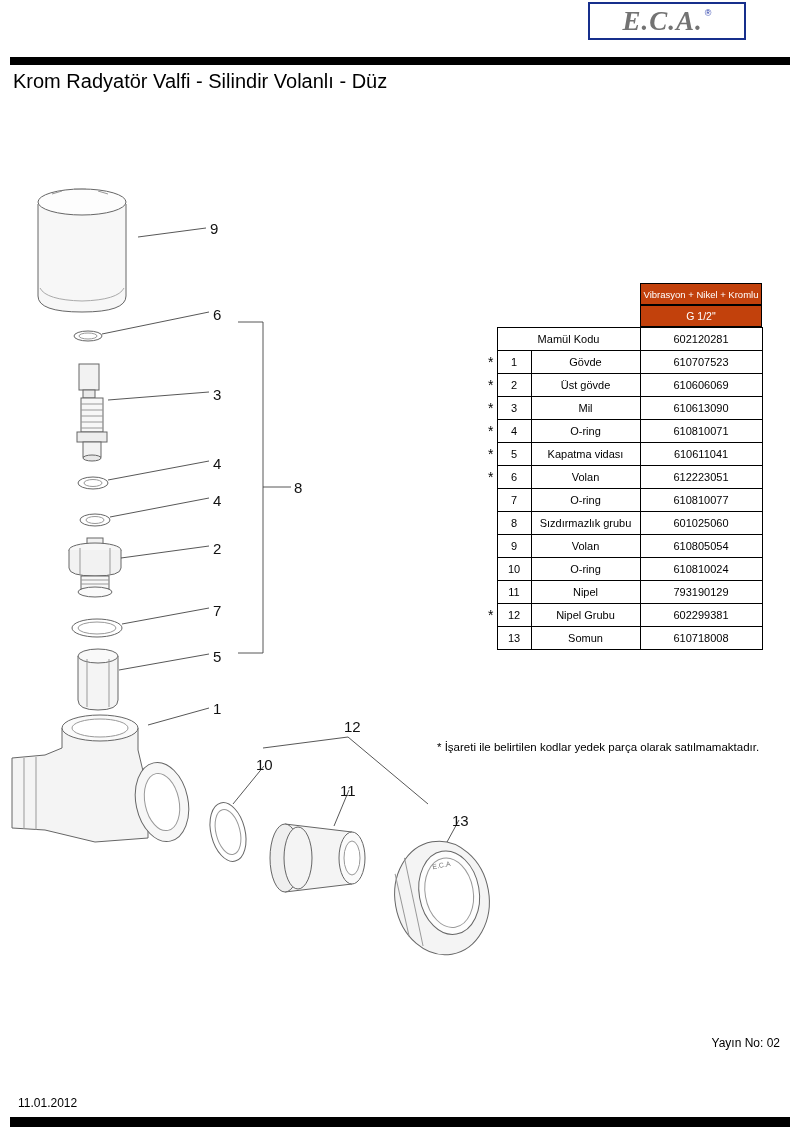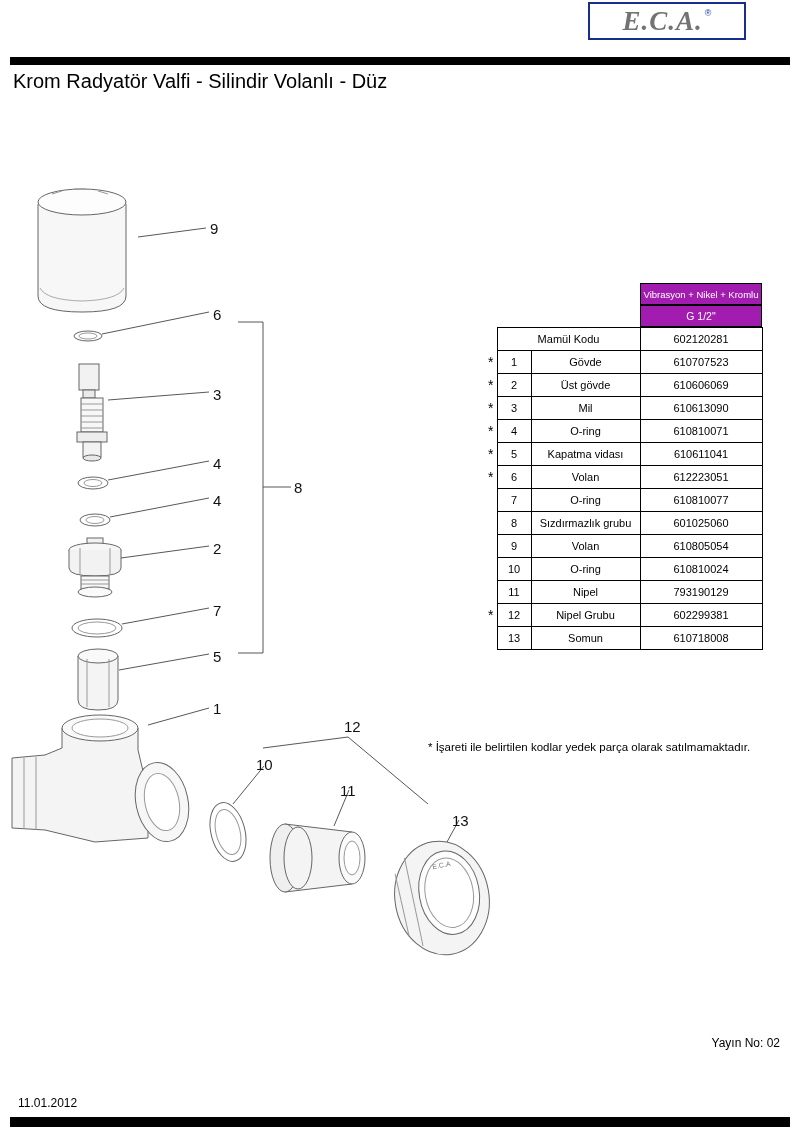--- a/index.html
+++ b/index.html
@@ -15,31 +15,31 @@
                font-size:27px; color:#737373; letter-spacing:1px; line-height:1; }
   .logo-reg { font-size:9px; color:#2136a8; align-self:flex-start; margin-top:4px; margin-left:2px; }
   .top-bar { position:absolute; left:10px; top:57px; width:780px; height:8px; background:#000; }
   .title { position:absolute; left:13px; top:70px; font-size:20px; font-weight:400; color:#000; }
 
   
   .diagram { position:absolute; left:0; top:180px; }
   .callout { position:absolute; font-size:15px; color:#111; }
 
   
-  .black-cell { position:absolute; left:640px; width:122px; height:22px; background:#a21caf; color:#fff;
+  .black-cell { position:absolute; left:640px; width:122px; height:22px; background:#c2410c; color:#fff;
                 display:flex; align-items:center; justify-content:center; border:1px solid #000; }
   .black-cell.variant { top:283px; font-size:9.5px; }
   .black-cell.size { top:305px; font-size:10.5px; }
   table.parts-table { position:absolute; left:485px; top:327px; border-collapse:collapse;
                       font-size:11px; color:#000; table-layout:fixed; }
   table.parts-table td { border:1px solid #000; text-align:center; height:23px; padding:0 2px;
                          overflow:hidden; white-space:nowrap; }
   table.parts-table td.star-cell { border:none; font-size:14px; padding:0; }
 
-  .note { position:absolute; left:428px; top:741px; font-size:11.5px; white-space:nowrap; }
+  .note { position:absolute; left:437px; top:741px; font-size:11.5px; white-space:nowrap; }
 
   
   .footer-date { position:absolute; left:18px; top:1096px; font-size:12px;text-align:right; }
   .footer-issue { position:absolute; right:20px; top:1036px; font-size:12px; }
   .bottom-bar { position:absolute; left:10px; top:1117px; width:780px; height:10px; background:#000; }
 </style>
 </head>
 <body>
 
 <div class="page">

